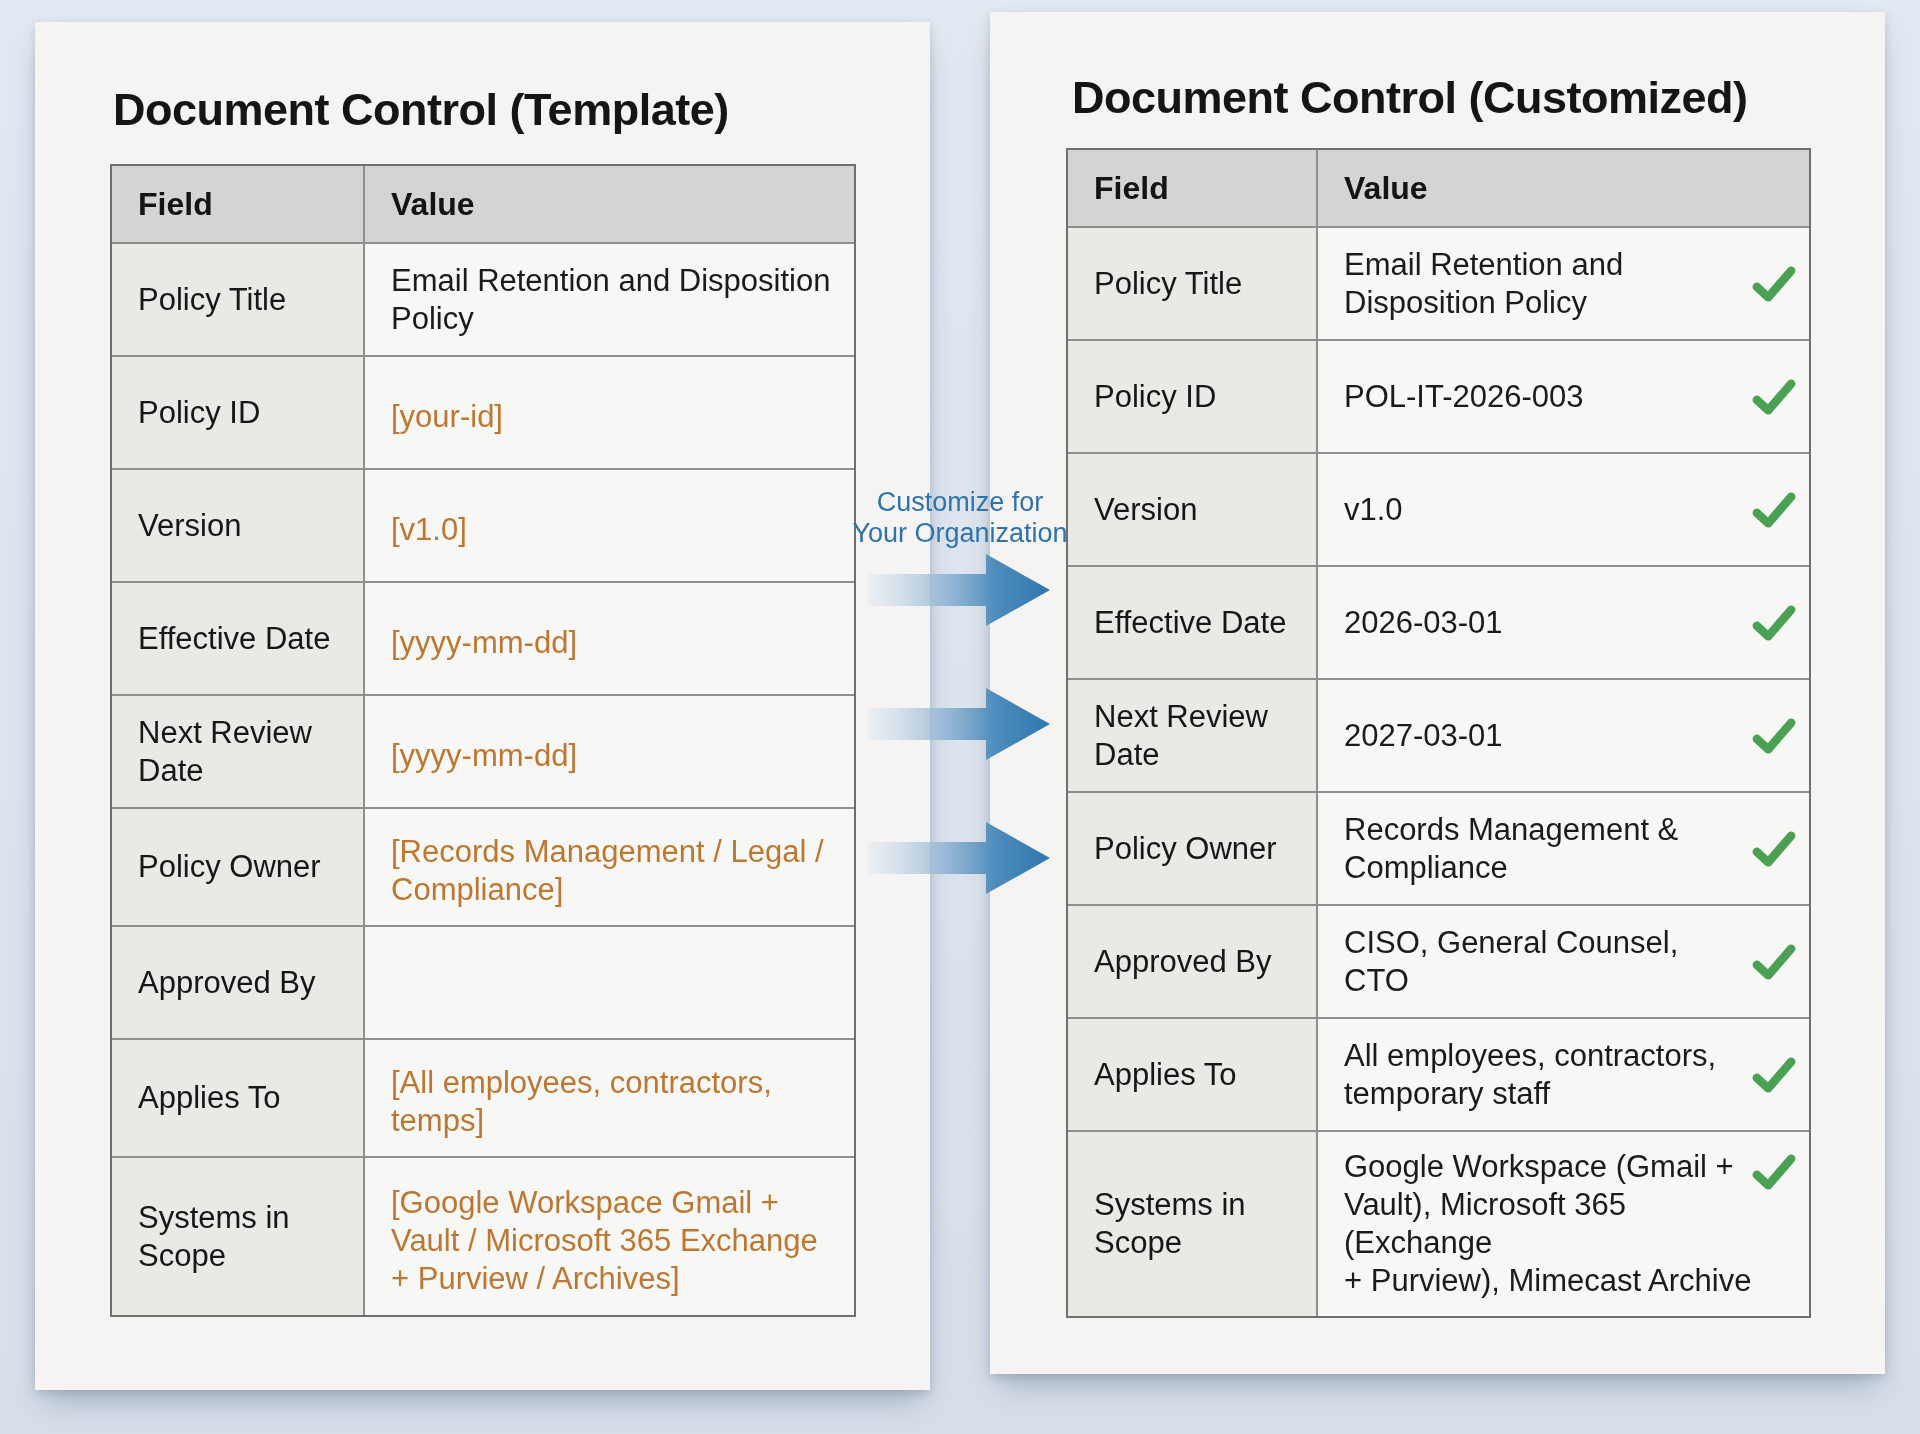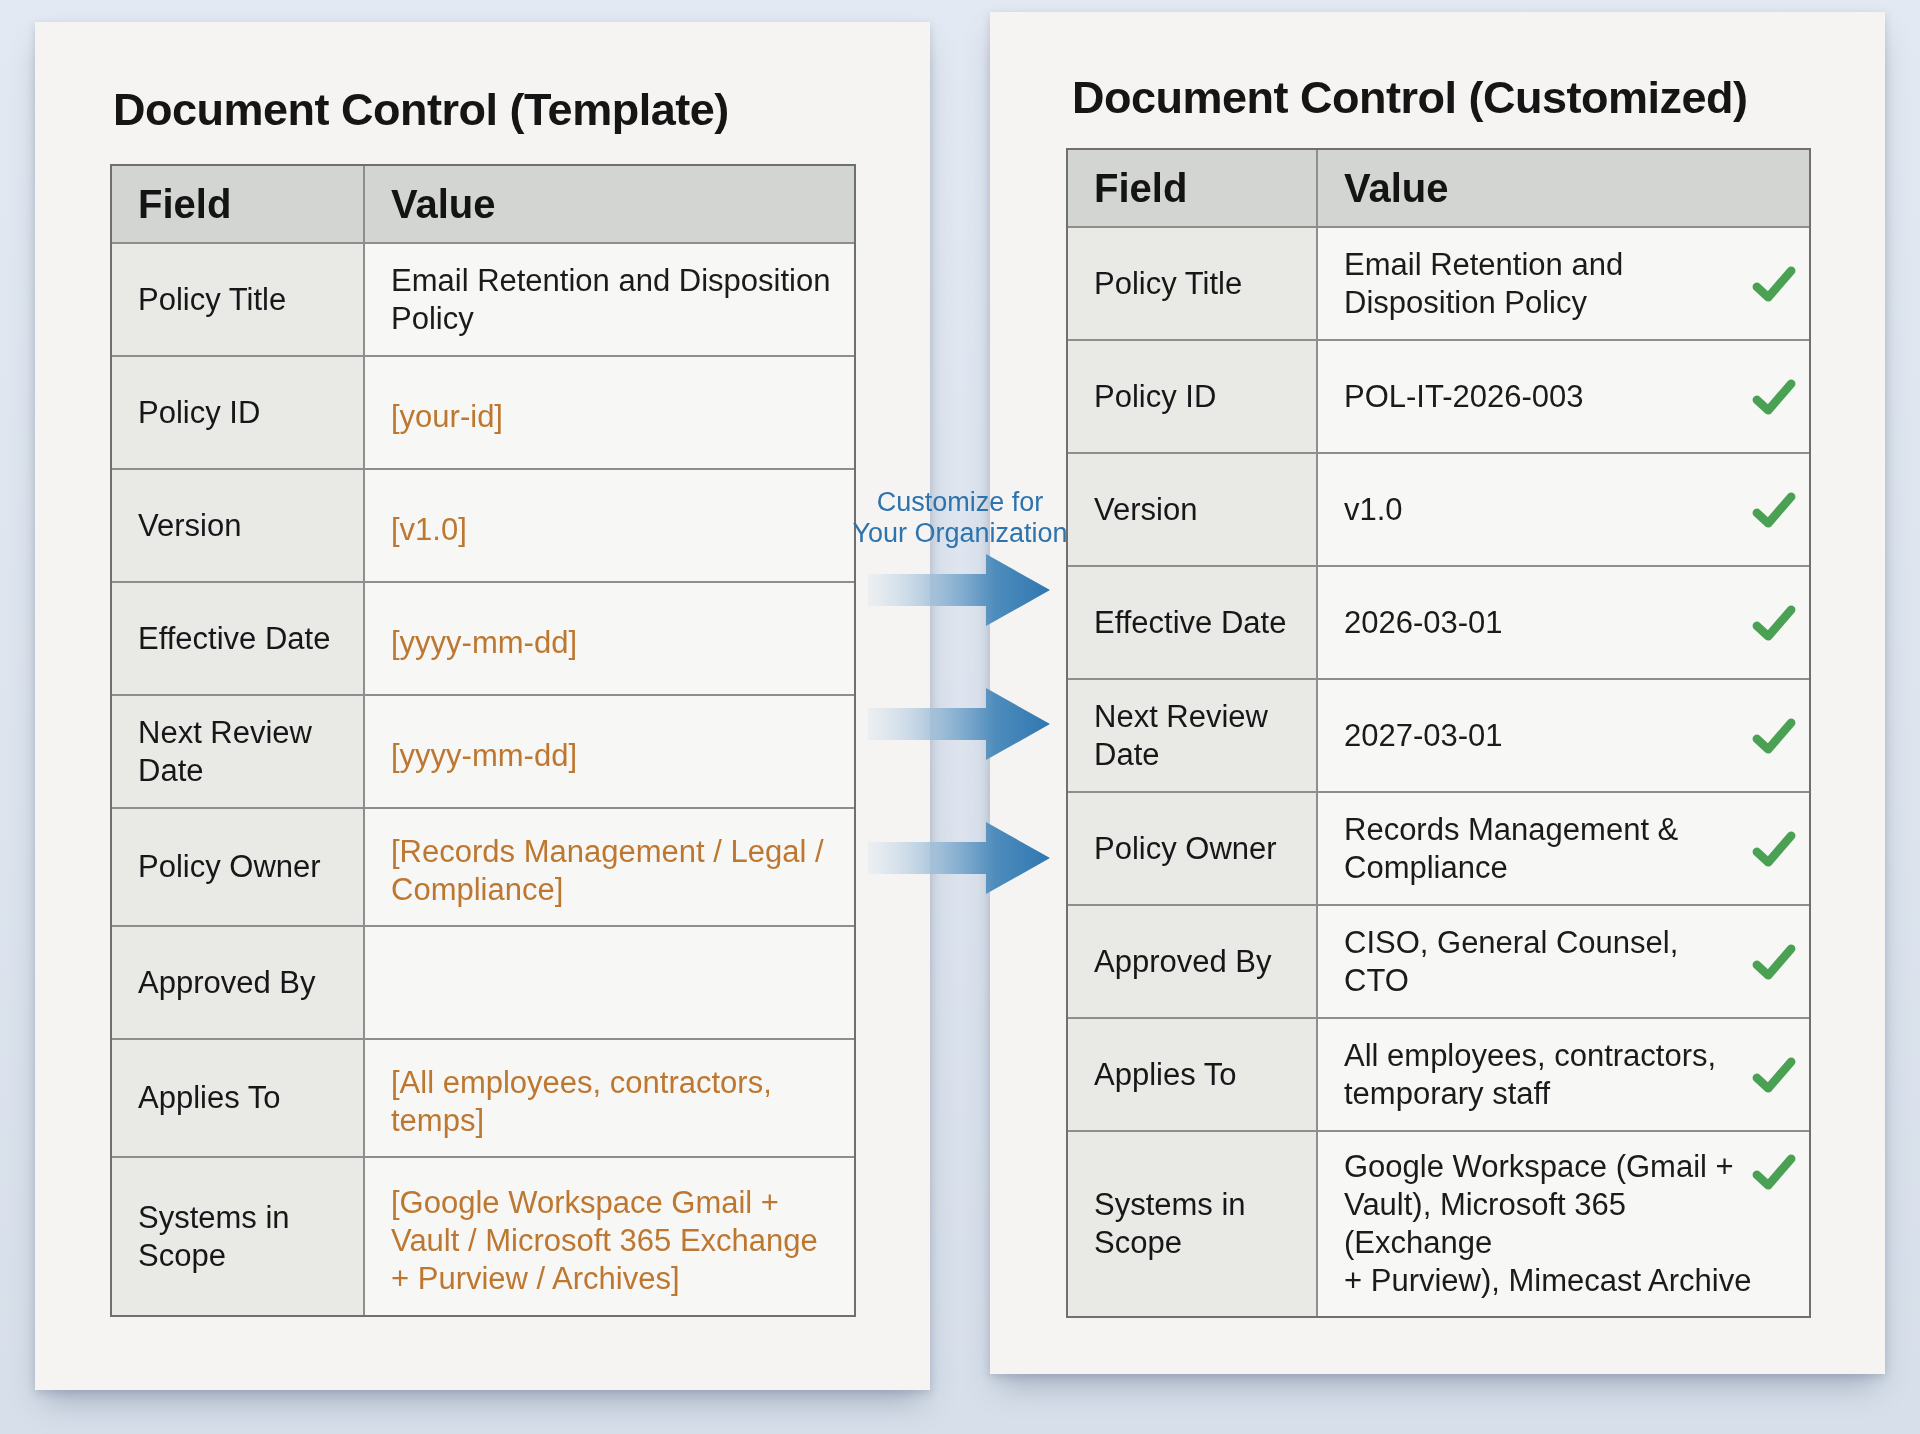--- a/index.html
+++ b/index.html
@@ -21,21 +21,21 @@
   .trow:first-child{border-top:none;}
   .page.left .trow{grid-template-columns:253px 1fr;}
   .page.right .trow{grid-template-columns:250px 1fr;}
   .cell{display:flex;align-items:center;box-sizing:border-box;
         font-size:31px;line-height:38px;color:#1b1b1b;
         padding:16px 20px 16px 26px;}
   .cell .vtext{white-space:pre-line;}
   .cell.field{background:#e9e9e6;border-right:2px solid #8e8e8e;color:#17171a;}
   .cell.value{background:#f7f7f5;}
   .trow.header{min-height:76px;}
-  .trow.header .cell{font-weight:700;font-size:40px;background:#d3d5d2;color:#141414;}
+  .trow.header .cell{font-weight:700;font-size:32px;background:#d3d5d2;color:#141414;}
   .trow.r{min-height:111px;}
   .trow.tall{min-height:157px;}
   .ph{color:#bd7731;margin-top:8px;}
   .cell.value.with-check{padding-right:12px;}
   .check{margin-left:auto;padding-left:12px;flex:0 0 auto;display:flex;}
   .check svg{width:46px;height:40px;display:block;}
   .cell.value.top-check{display:block;padding-right:12px;border-radius:17px;}
   .cell.value.top-check .check{float:right;margin:4px 0 8px 10px;padding-left:0;}
   .connector-label{position:absolute;left:810px;top:487px;width:300px;text-align:center;
           font-size:27px;line-height:31px;font-weight:400;color:#2d73ad;}

